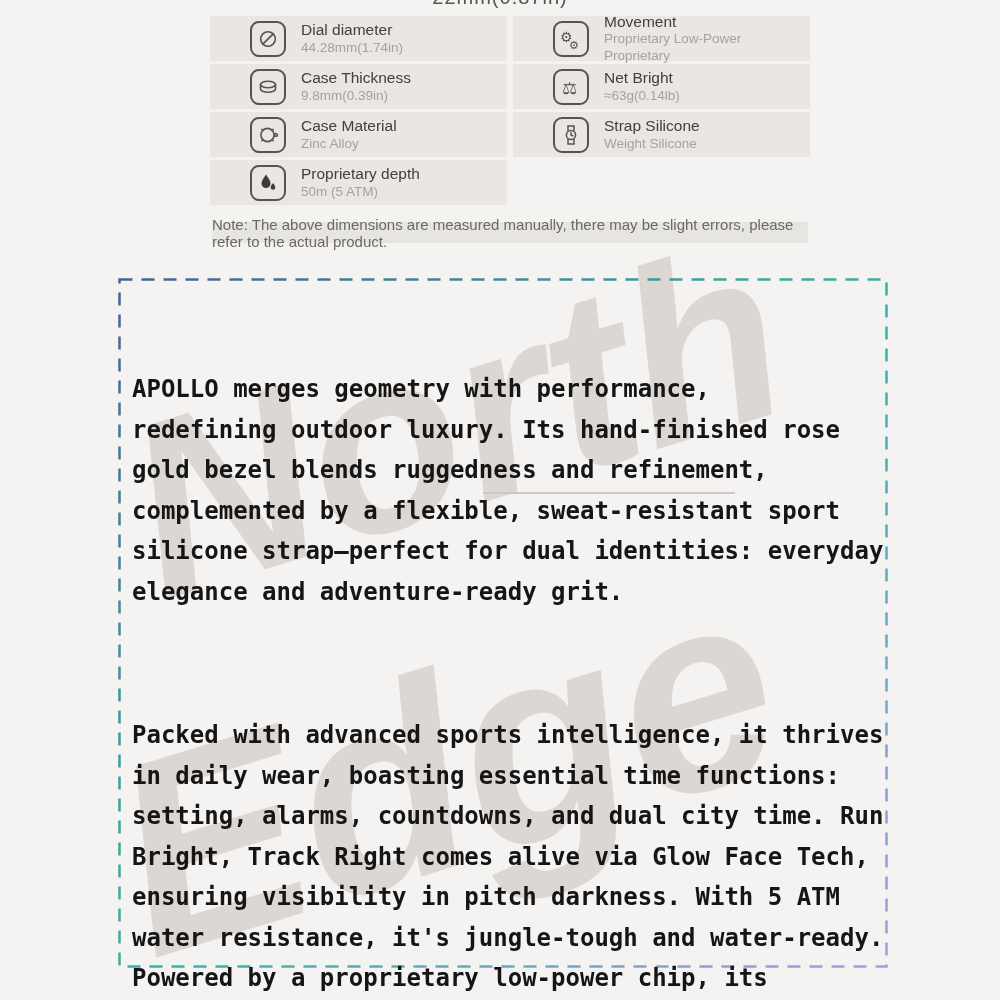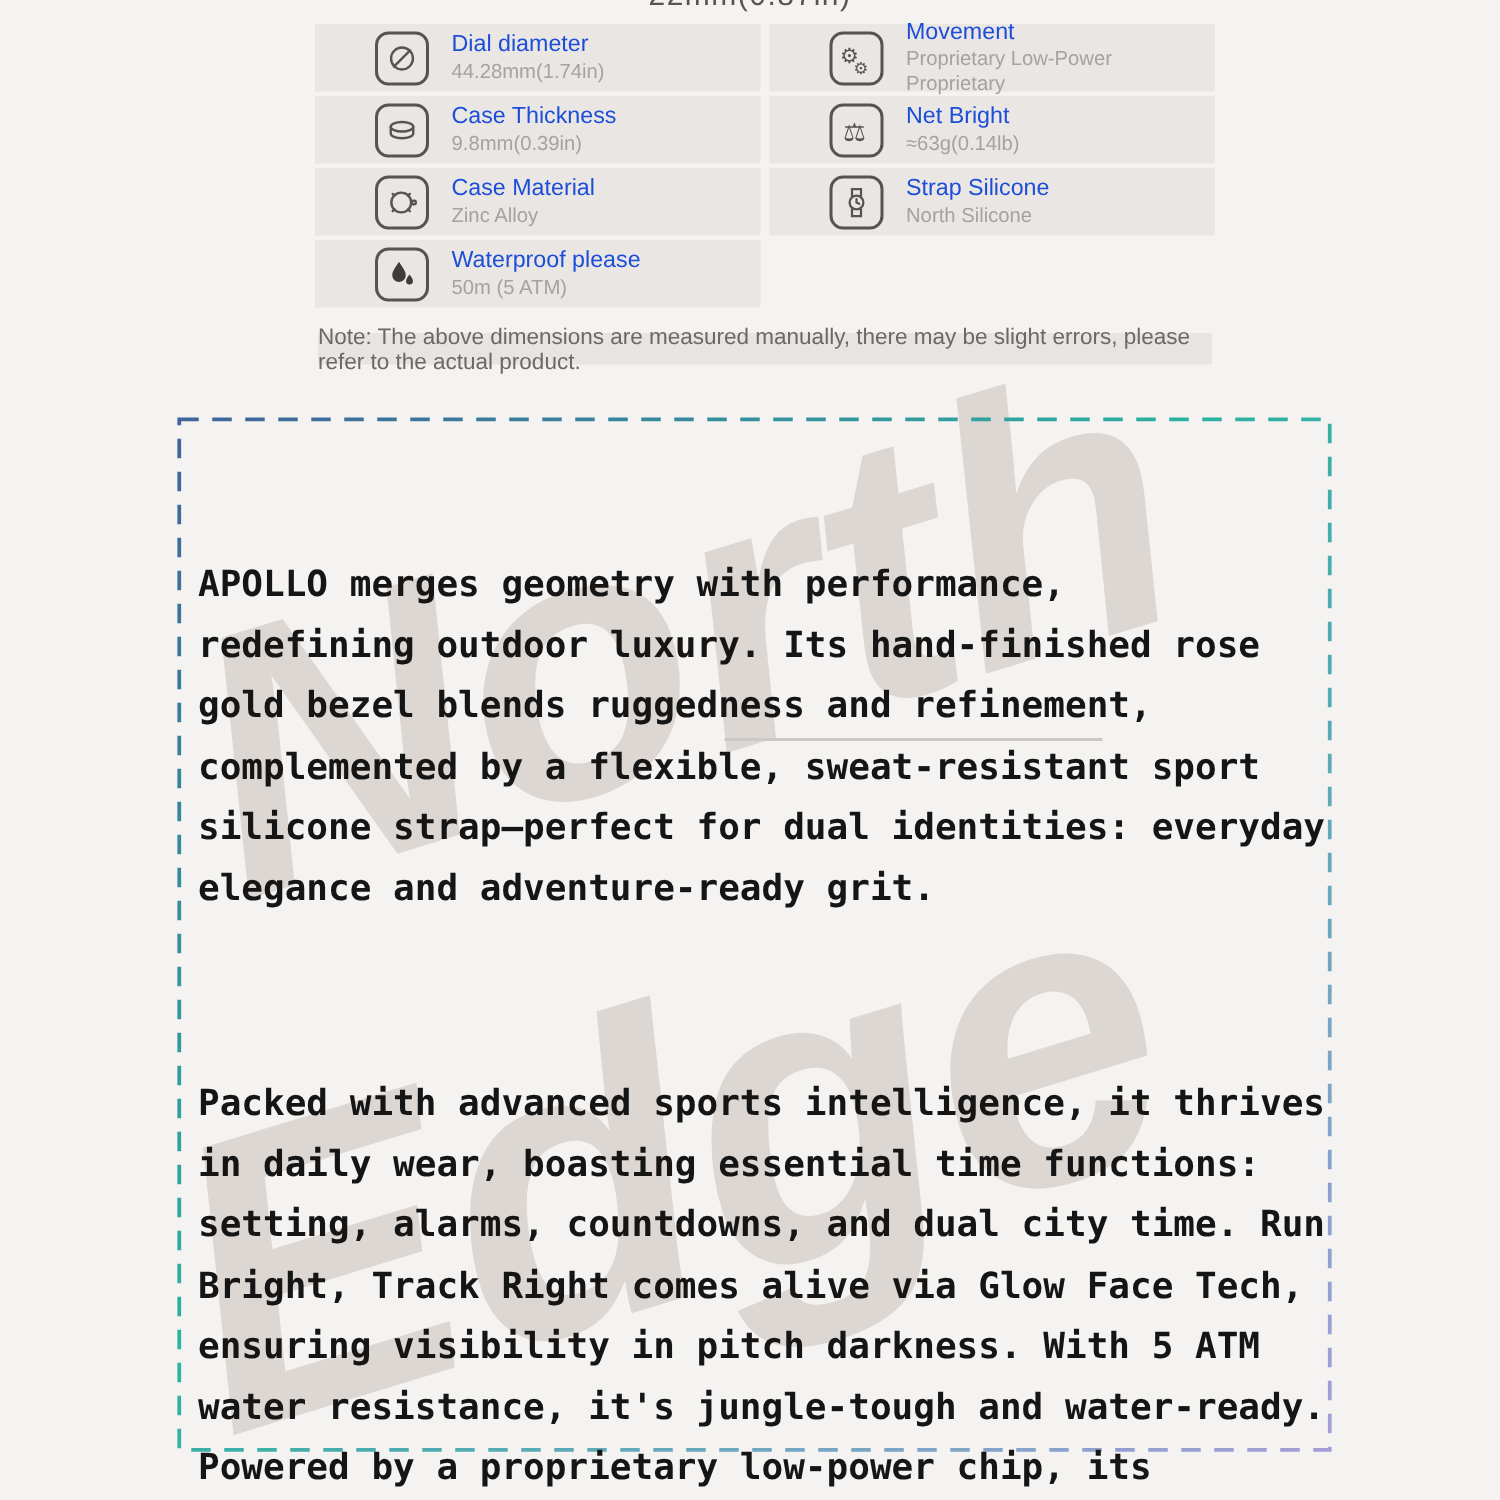--- a/index.html
+++ b/index.html
@@ -27,21 +27,21 @@
     padding-left:40px;box-sizing:border-box;gap:15px;
   }
   .icon-frame{
     width:36px;height:36px;flex:0 0 36px;
     border:2px solid #56544f;border-radius:9px;
     display:flex;align-items:center;justify-content:center;
     color:#56544f;box-sizing:border-box;background:transparent;
   }
   .icon-frame svg{display:block;}
   .spec-text{display:flex;flex-direction:column;line-height:1.25;}
-  .spec-title{font-size:15.5px;color:#1d4ed8;}
+  .spec-title{font-size:15.5px;color:#404040;}
   .spec-value{font-size:13.5px;color:#a5a29f;}
   .note-bar{
     position:absolute;left:212px;top:222px;width:596px;height:21px;
     background:#e7e5e2;display:flex;align-items:center;justify-content:center;
     font-size:15px;color:#6b6865;
   }
   
   .watermark{
     position:absolute;z-index:1;
     font-weight:bold;font-style:italic;
@@ -147,33 +147,33 @@
       <span class="icon-frame">
         <svg width="24" height="24" viewBox="0 0 24 24" fill="none" stroke="#56544f" stroke-width="1.5" stroke-linecap="round">
           <path d="M9,7.5 V3 h6 v4.5"></path>
           <path d="M9,16.5 V21 h6 v-4.5"></path>
           <circle cx="12" cy="12" r="4.6"></circle>
           <path d="M12,9.8 V12 l1.8,0.9"></path>
         </svg>
       </span>
       <span class="spec-text">
         <span class="spec-title">Strap Silicone</span>
-        <span class="spec-value">North Silicone</span>
+        <span class="spec-value">Weight Silicone</span>
       </span>
     </div>
 
     <div class="spec-cell">
       <span class="icon-frame">
         <svg width="24" height="24" viewBox="0 0 24 24" fill="#3e3c3a">
           <path d="M10,3.5 C7.8,7 5.5,9.5 5.5,12.5 a4.5,4.5 0 0 0 9,0 C14.5,9.5 12.2,7 10,3.5 Z"></path>
           <path d="M17,12 c-1.2,1.8 -2.3,3 -2.3,4.4 a2.3,2.3 0 0 0 4.6,0 C19.3,15 18.2,13.8 17,12 Z"></path>
         </svg>
       </span>
       <span class="spec-text">
-        <span class="spec-title">Waterproof please</span>
+        <span class="spec-title">Proprietary depth</span>
         <span class="spec-value">50m (5 ATM)</span>
       </span>
     </div>
 
   </div>
 
   <div class="note-bar">Note: The above dimensions are measured manually, there may be slight errors, please refer to the actual product.</div>
 
   <div class="watermark wm-north">North</div>
   <div class="watermark wm-edge">Edge</div>

